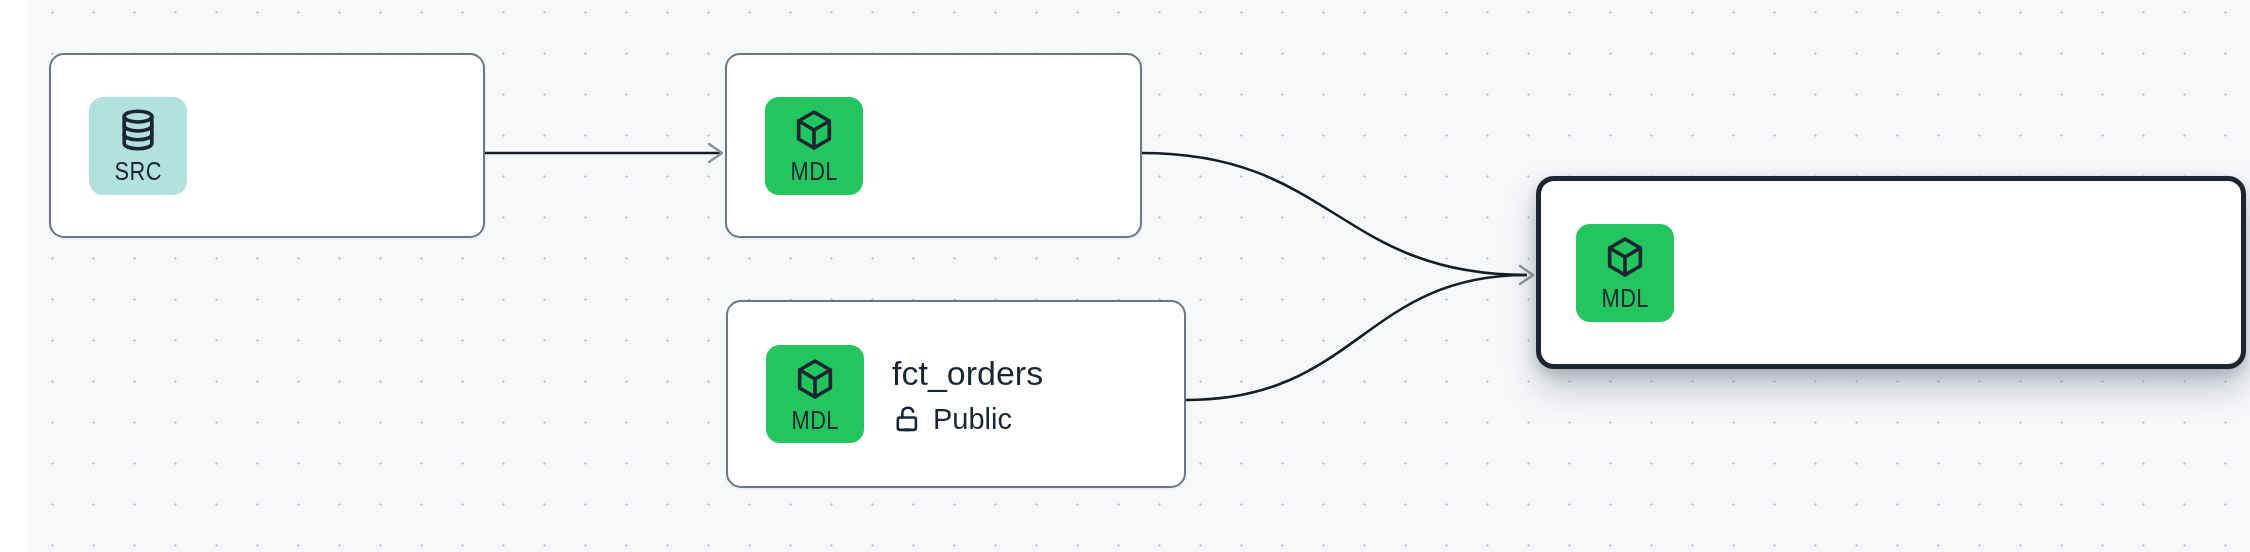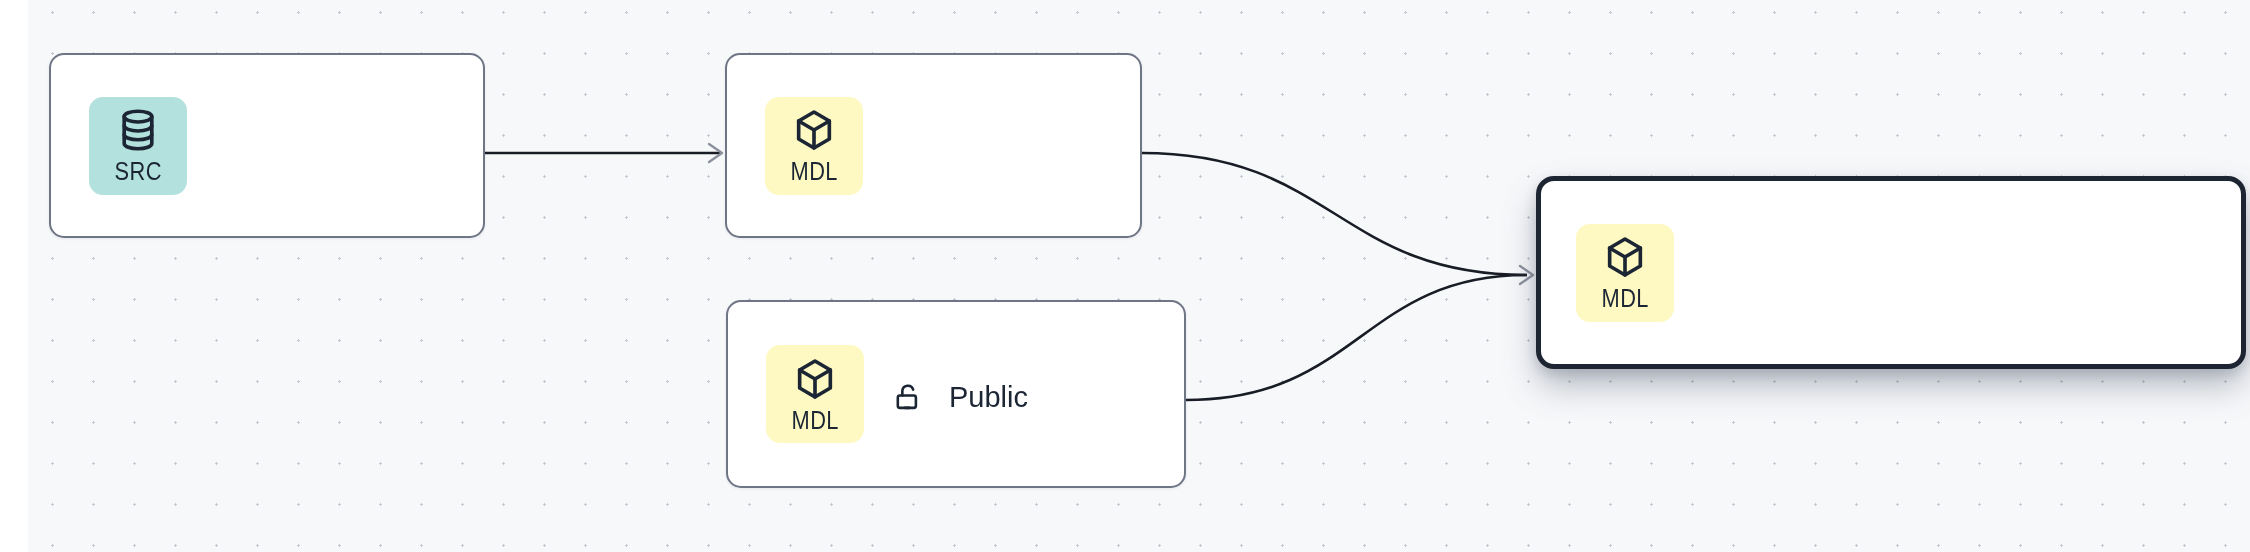--- a/index.html
+++ b/index.html
@@ -66,21 +66,21 @@
     height: 98px;
     border-radius: 14px;
     flex: 0 0 auto;
     display: flex;
     flex-direction: column;
     align-items: center;
     justify-content: center;
     color: #1b2533;
   }
   .badge-src { background: #b3e1dd; }
-  .badge-mdl { background: #fef9c3; text-align: right; }
+  .badge-mdl { background: #22c55e; text-align: right; }
   .badge svg { display: block; }
   .badge-label {
     display: inline-block;
     font-size: 26px;
     line-height: 26px;
     margin-top: 5px;
     letter-spacing: 0.5px;
     transform: scaleX(0.84);
     color: #1b2533;
   }
@@ -92,21 +92,21 @@
   }
   .node-title {
     font-size: 34px;
     line-height: 44px;
     color: #1b2533;
     white-space: nowrap;
   }
   .node-access {
     display: flex;
     align-items: center;
-    gap: 26px;
+    gap: 10px;
     margin-top: 6px;
     font-size: 29px;
     line-height: 36px;
     color: #1b2533;
     white-space: nowrap;
   }
   .node-access svg { display: block; }
 </style>
 </head>
 <body>
@@ -147,20 +147,21 @@
   <div class="node node3">
     <div class="badge badge-mdl">
       <svg width="46" height="46" viewBox="0 0 24 24" fill="none" stroke="#1b2533" stroke-width="1.9" stroke-linecap="round" stroke-linejoin="round">
         <path d="M12 2.6 L20 7.3 V16.7 L12 21.4 L4 16.7 V7.3 Z"></path>
         <path d="M4 7.3 L12 12 L20 7.3"></path>
         <path d="M12 12 V21.4"></path>
       </svg>
       <span class="badge-label">MDL</span>
     </div>
     <div class="node-text">
+      <span class="node-title">fct_orders</span>
       <span class="node-access">
         <svg width="31" height="31" viewBox="0 0 24 24" fill="none" stroke="#1b2533" stroke-width="2" stroke-linecap="round" stroke-linejoin="round">
           <rect x="4.5" y="10.5" width="14" height="9.5" rx="1.6"></rect>
           <path d="M8 10.5 V7 a4.3 4.3 0 0 1 8.4 -1.1"></path>
           <path d="M10 20 h3.5"></path>
         </svg>
         <span>Public</span>
       </span>
     </div>
   </div>

